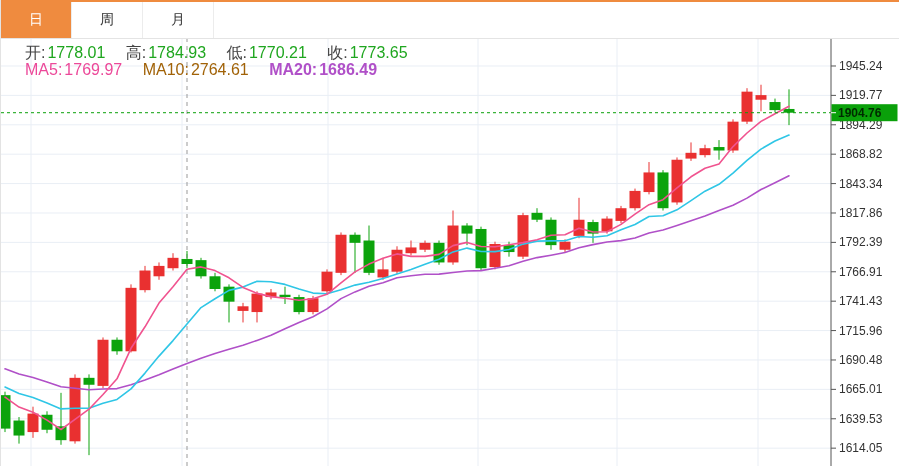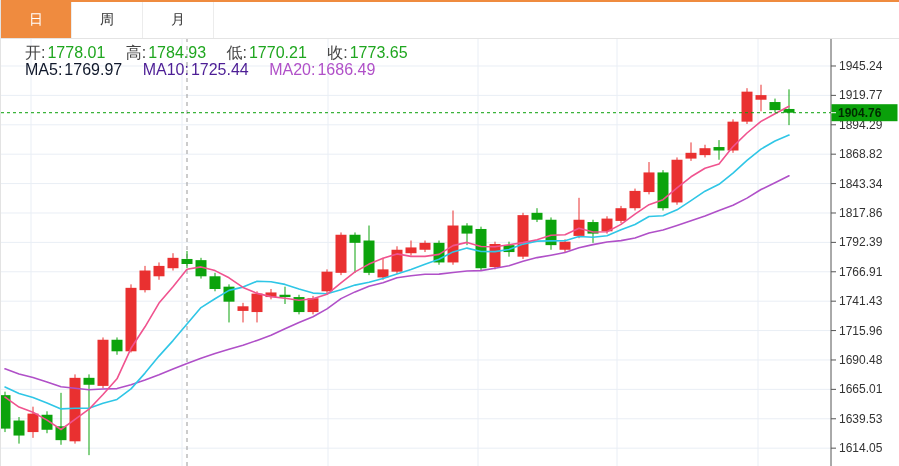--- a/index.html
+++ b/index.html
@@ -19,22 +19,22 @@
   .chartwrap{position:absolute;top:0;left:0;width:899px;height:466px;}
   svg{position:absolute;top:0;left:0;}
   .ohlc{
     position:absolute;left:24px;top:44px;font-size:16px;line-height:17px;white-space:nowrap;
   }
   .ohlc .lbl{color:#444;}
   .ohlc span{margin-right:2px;}
   .ohlc .gap{display:inline-block;width:12px;}
 </style>
 <style>.tab.active{background:#ef8b3f;}
-.v-green{color:#1fa61f;} .v-ma5{color:#0f172a;}
-.v-ma10{color:#4c1d95;} .v-ma20{color:#b050c8;}</style></head>
+.v-green{color:#1fa61f;} .v-ma5{color:#ec4899;}
+.v-ma10{color:#a16207;} .v-ma20{color:#b050c8;font-weight:bold;}</style></head>
 <body>
 
 <div class="app">
   <div class="topline" style="background: rgb(239, 139, 63);"></div>
 
   <div class="chartwrap">
     <svg id="chart-svg" width="899" height="466" viewBox="0 0 899 466">
         <g>
           <line x1="0" y1="65.99482340253437" x2="830" y2="65.99482340253437" stroke="#e9eef5" stroke-width="1"></line>
           <line x1="0" y1="95.38592612564034" x2="830" y2="95.38592612564034" stroke="#e9eef5" stroke-width="1"></line>
@@ -218,21 +218,21 @@
 
     <div class="ohlc">
       <div>
         <span class="lbl">开:</span><span class="v-green">1778.01</span><span class="gap"></span>
         <span class="lbl">高:</span><span class="v-green">1784.93</span><span class="gap"></span>
         <span class="lbl">低:</span><span class="v-green">1770.21</span><span class="gap"></span>
         <span class="lbl">收:</span><span class="v-green">1773.65</span>
       </div>
       <div>
         <span class="v-ma5">MA5:</span><span class="v-ma5">1769.97</span><span class="gap"></span>
-        <span class="v-ma10">MA10:</span><span class="v-ma10">1725.44</span><span class="gap"></span>
+        <span class="v-ma10">MA10:</span><span class="v-ma10">2764.61</span><span class="gap"></span>
         <span class="v-ma20">MA20:</span><span class="v-ma20">1686.49</span>
       </div>
     </div>
   </div>
 
   <div class="tabbar">
       <div class="tab active">日</div>
       <div class="tab">周</div>
       <div class="tab">月</div>
     </div>

